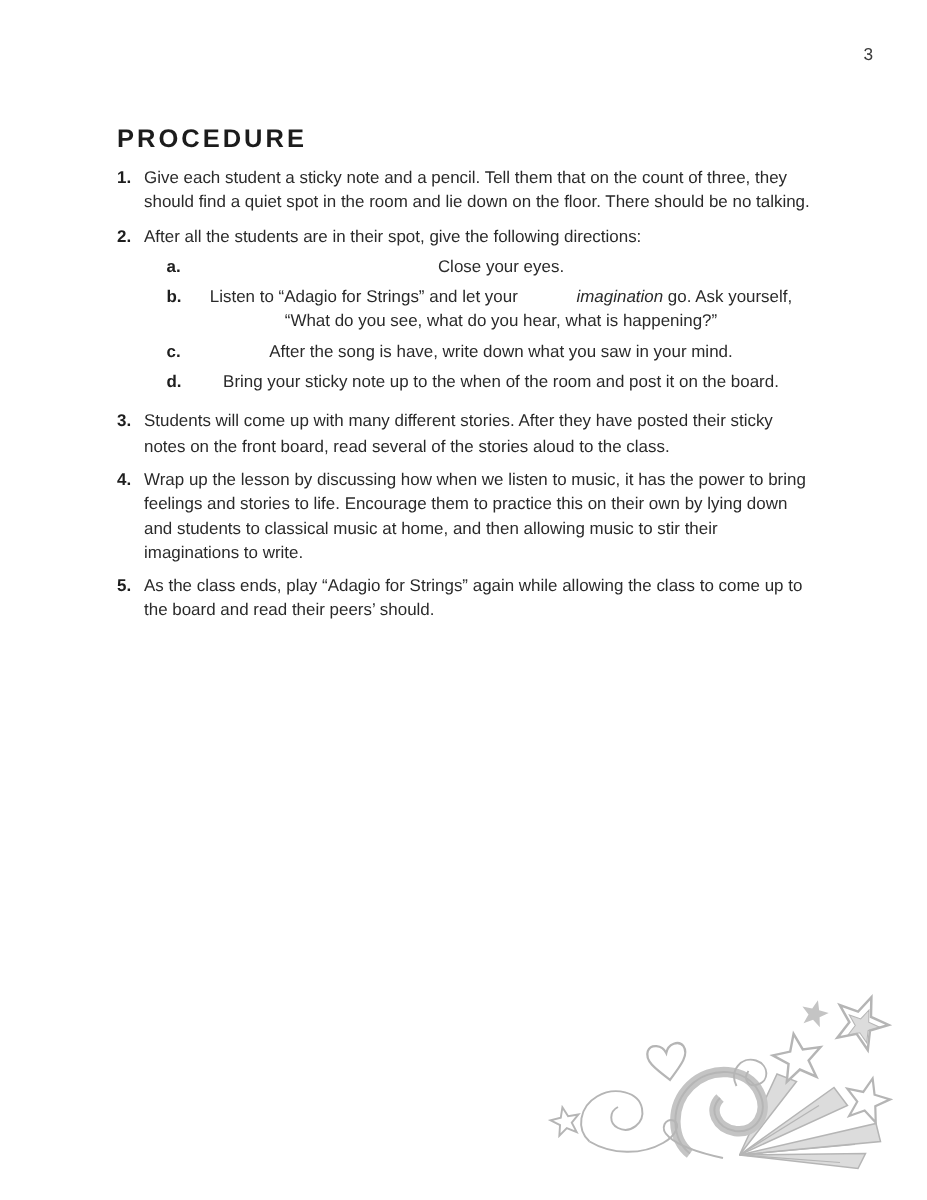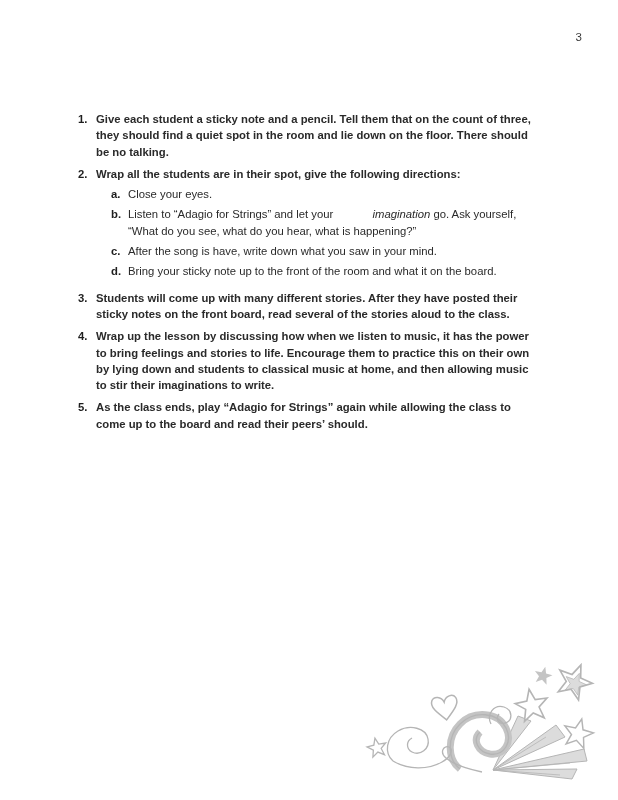--- a/index.html
+++ b/index.html
@@ -37,73 +37,74 @@
     line-height: 16.3px;
   }
   .item { display: flex; margin-bottom: 6px; }
   .item-marker {
     flex: none;
     width: 18px;
     font-weight: bold;
     color: #1e1e1e;
   }
   .item-body { width: 446px; }
-  .item-text { width: 446px; font-weight: bold; }
+  .item-text { width: 446px; }
   .sublist { margin-top: 4px; }
   .subitem { display: flex; margin-bottom: 4px; }
   .subitem-marker {
     flex: none;
     margin-left: 15px;
     width: 17px;
     font-weight: bold;
     color: #1e1e1e;
   }
-  .subitem-text { width: 412px; }
+  .subitem-text { width: 412px; text-align: center; }
   .seg-italic { font-style: italic; margin-left: 36px; }
   .doodle {
     position: absolute;
     left: 360px;
     top: 640px;
   }
 </style>
 </head>
 <body>
 
 <div class="page" style="--doodle: #b5b5b5; --doodle-fill: #c4c4c4; --doodle-fill-soft: #c4c4c499;">
 
   <div class="page-number">3</div>
 
+  <div class="heading">PROCEDURE</div>
 
   <div class="list">
       <div class="item">
         <div class="item-marker">1.</div>
         <div class="item-body">
           <div class="item-text"><span>Give each student a sticky note and a pencil. Tell them that on the count of three, they should find a quiet spot in the room and lie down on the floor. There should be no talking.</span></div>
         </div>
       </div>
       <div class="item">
         <div class="item-marker">2.</div>
         <div class="item-body">
-          <div class="item-text"><span>Wrap all the students are in their spot, give the following directions:</span></div>
+          <div class="item-text"><span>After all the students are in their spot, give the following directions:</span></div>
           <div class="sublist">
             <div class="subitem">
               <div class="subitem-marker">a.</div>
               <div class="subitem-text"><span>Close your eyes.</span></div>
             </div>
             <div class="subitem">
               <div class="subitem-marker">b.</div>
               <div class="subitem-text"><span>Listen to “Adagio for Strings” and let your </span><span class="seg-italic">imagination</span><span> go. Ask yourself, “What do you see, what do you hear, what is happening?”</span></div>
             </div>
             <div class="subitem">
               <div class="subitem-marker">c.</div>
               <div class="subitem-text"><span>After the song is have, write down what you saw in your mind.</span></div>
             </div>
             <div class="subitem">
               <div class="subitem-marker">d.</div>
-              <div class="subitem-text"><span>Bring your sticky note up to the front of the room and what it on the board.</span></div>
+              <div class="subitem-text"><span>Bring your sticky note up to the when of the room and post it on the board.</span></div>
             </div>
           </div>
         </div>
       </div>
       <div class="item">
         <div class="item-marker">3.</div>
         <div class="item-body">
           <div class="item-text"><span>Students will come up with many different stories. After they have posted their sticky notes on the front board, read several of the stories aloud to the class.</span></div>
         </div>
       </div>

